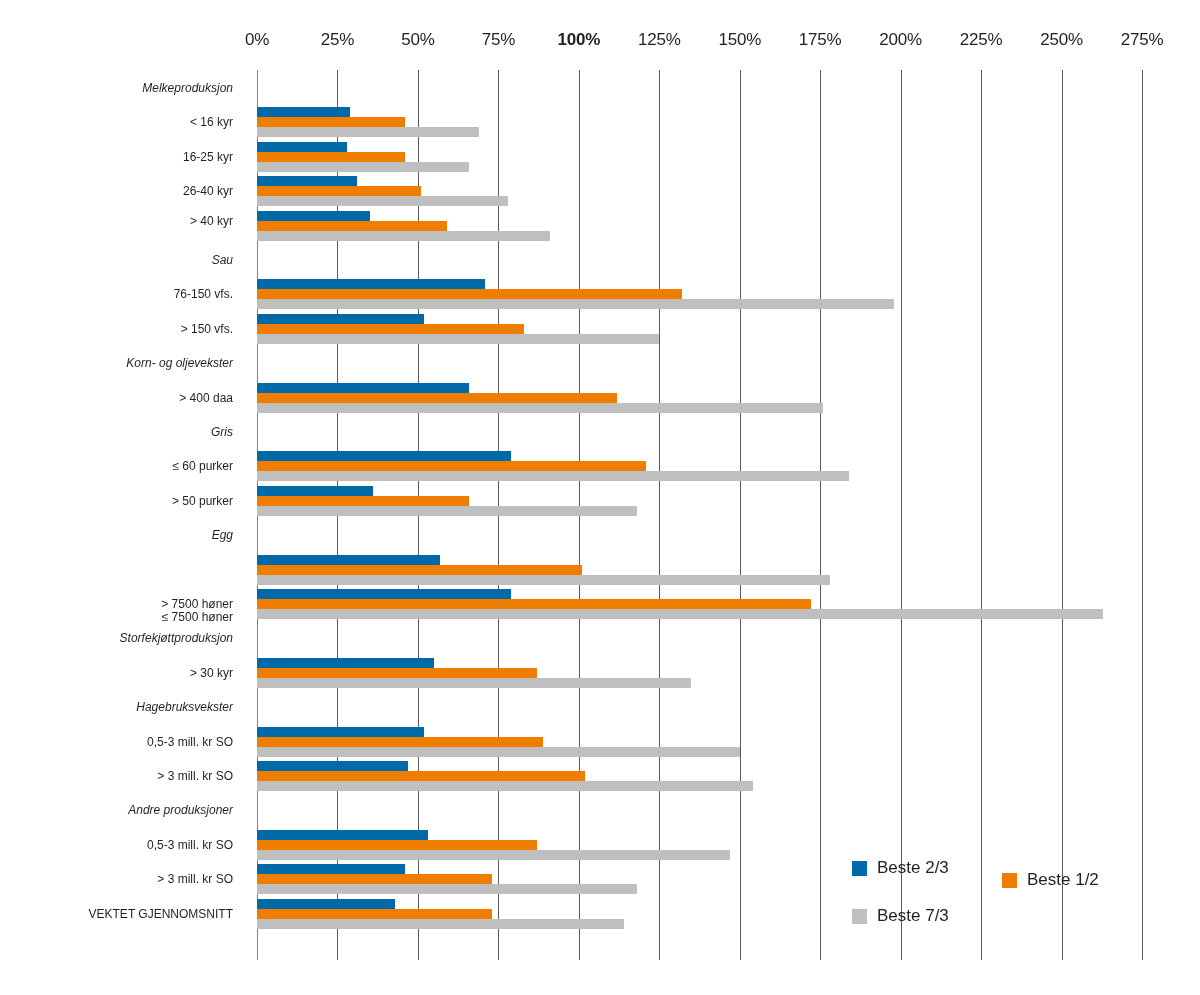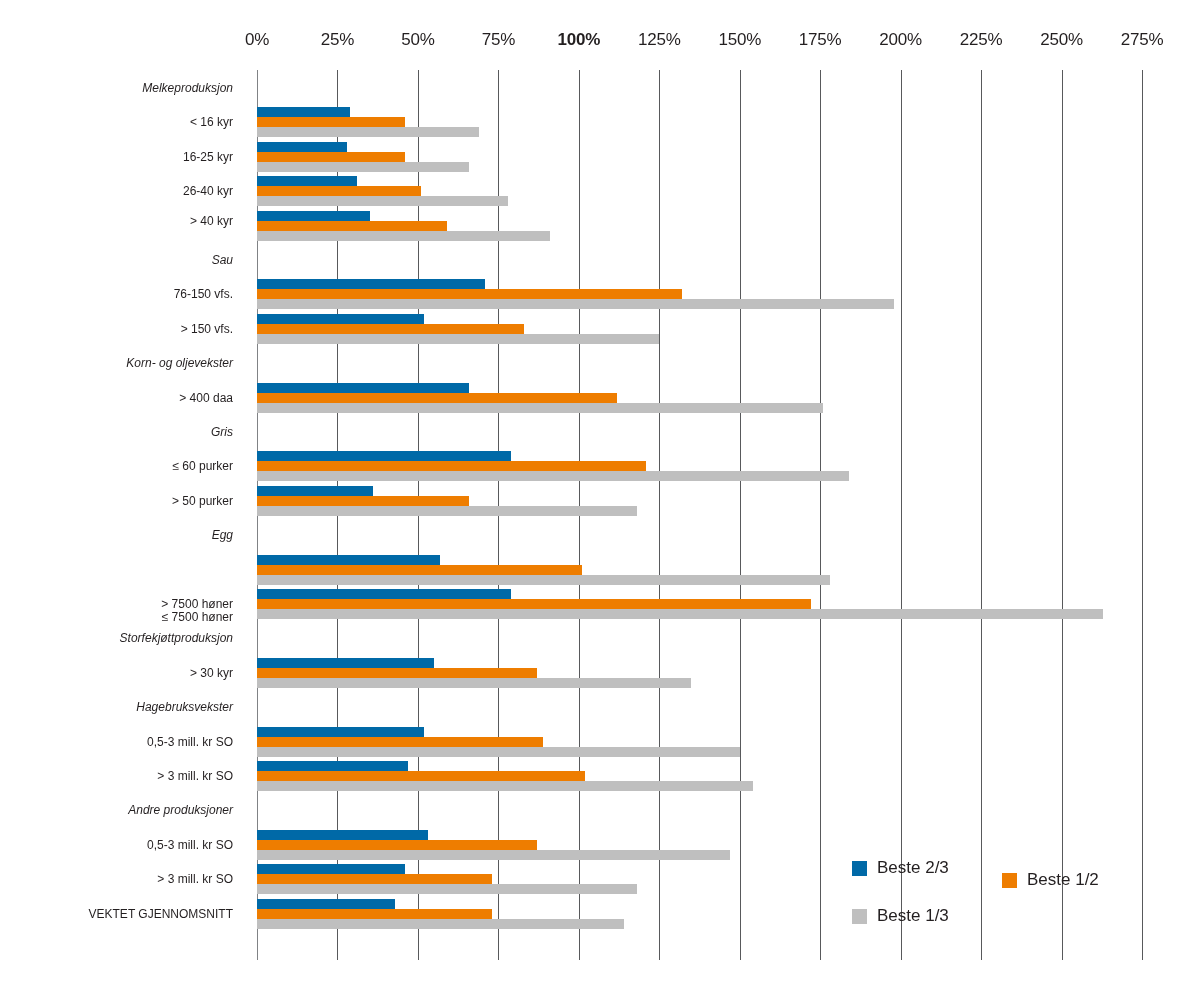--- a/index.html
+++ b/index.html
@@ -244,17 +244,17 @@
     <div class="legend-item li-0">
       <span class="legend-swatch s0"></span>
       <span class="legend-text">Beste 2/3</span>
     </div>
     <div class="legend-item li-1">
       <span class="legend-swatch s1"></span>
       <span class="legend-text">Beste 1/2</span>
     </div>
     <div class="legend-item li-2">
       <span class="legend-swatch s2"></span>
-      <span class="legend-text">Beste 1/3</span>
+      <span class="legend-text">Beste 7/3</span>
     </div>
   </div>
 
 </div>
 
 </body></html>

